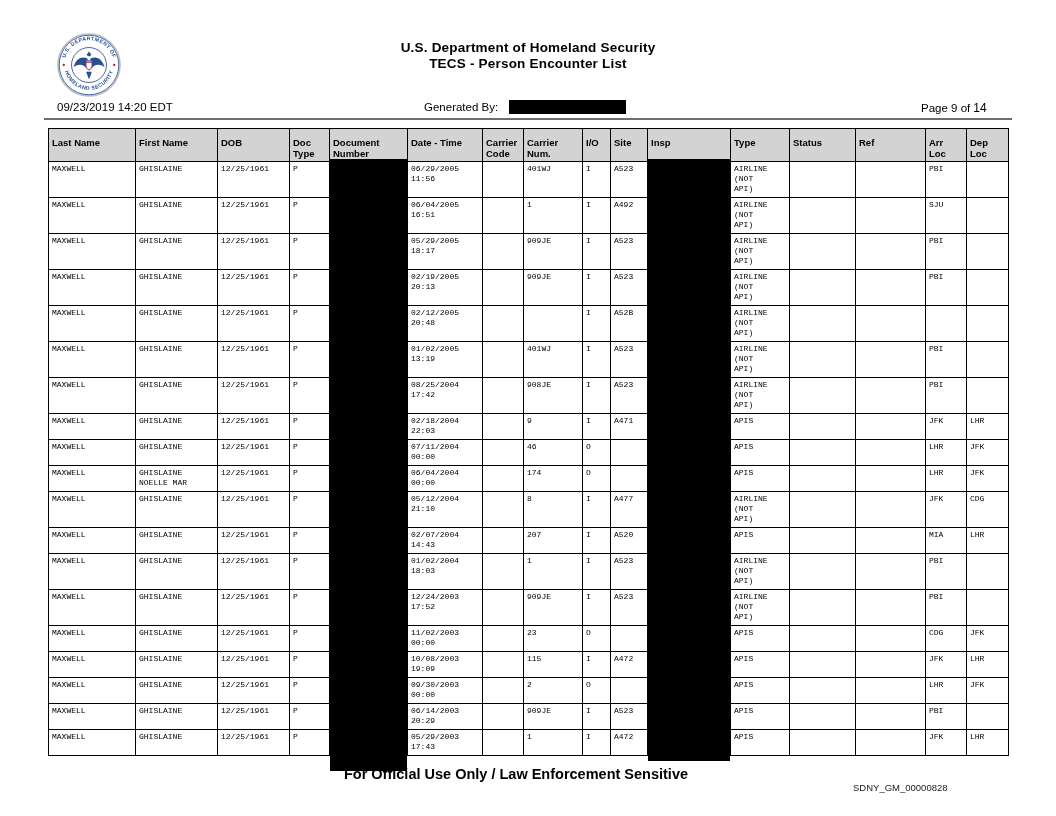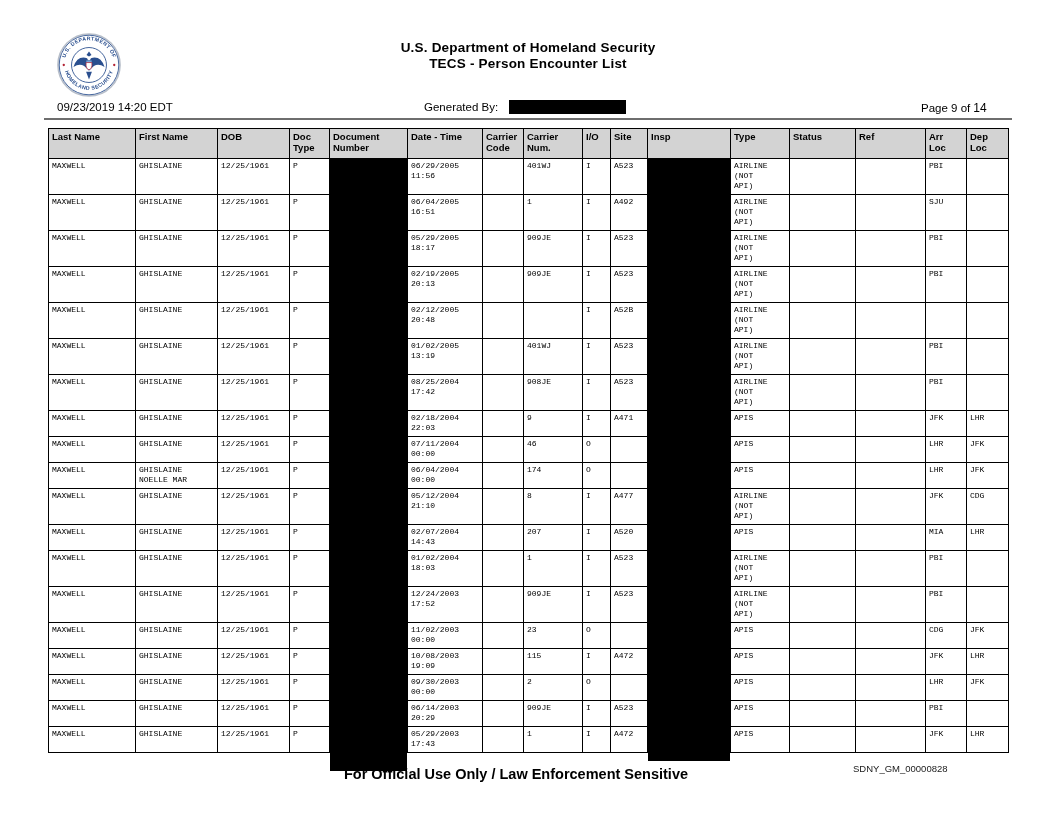--- a/index.html
+++ b/index.html
@@ -32,38 +32,38 @@
   
   .table-wrap { position:absolute; left:48px; top:128px; width:960px; }
   table.encounters { border-collapse:collapse; table-layout:fixed; width:960px; }
   table.encounters th, table.encounters td {
     border:1px solid #000; vertical-align:top; text-align:left;
     white-space:pre-line; overflow:hidden;
   }
   table.encounters th {
     background:#d3d3d3; font-family:"Liberation Sans", sans-serif;
     font-weight:bold; font-size:9.5px; line-height:10.5px;
-    padding:3px 3px 2px 3px; height:30px;
+    padding:9px 3px 2px 3px; height:30px;
   }
   table.encounters td {
     font-family:"Liberation Mono", monospace; font-size:8px; line-height:10px;
     padding:2px 3px 3px 3px;
   }
   col.w0{width:87px} col.w1{width:82px} col.w2{width:72px} col.w3{width:40px}
   col.w4{width:78px} col.w5{width:75px} col.w6{width:41px} col.w7{width:59px}
   col.w8{width:28px} col.w9{width:37px} col.w10{width:83px} col.w11{width:59px}
   col.w12{width:66px} col.w13{width:70px} col.w14{width:41px} col.w15{width:42px}
 
   
   .redaction-col { position:absolute; background:#000; }
   .col-docnum { left:282px; top:31px; width:77px; height:612px; }
   .col-insp  { left:600px; top:31px; width:82px; height:602px; }
 
   
-  .bates { position:absolute; left:853px; top:763px; font-size:9.5px; color:#1a1a1a; }
+  .bates { position:absolute; left:853px; top:782px; font-size:9.5px; color:#1a1a1a; }
   .classification {
     position:absolute; left:0; top:766px; width:1032px; text-align:center;
     font-weight:bold; font-size:14.5px;
   }
 </style>
 </head>
 <body>
 
 <div class="page">
 

